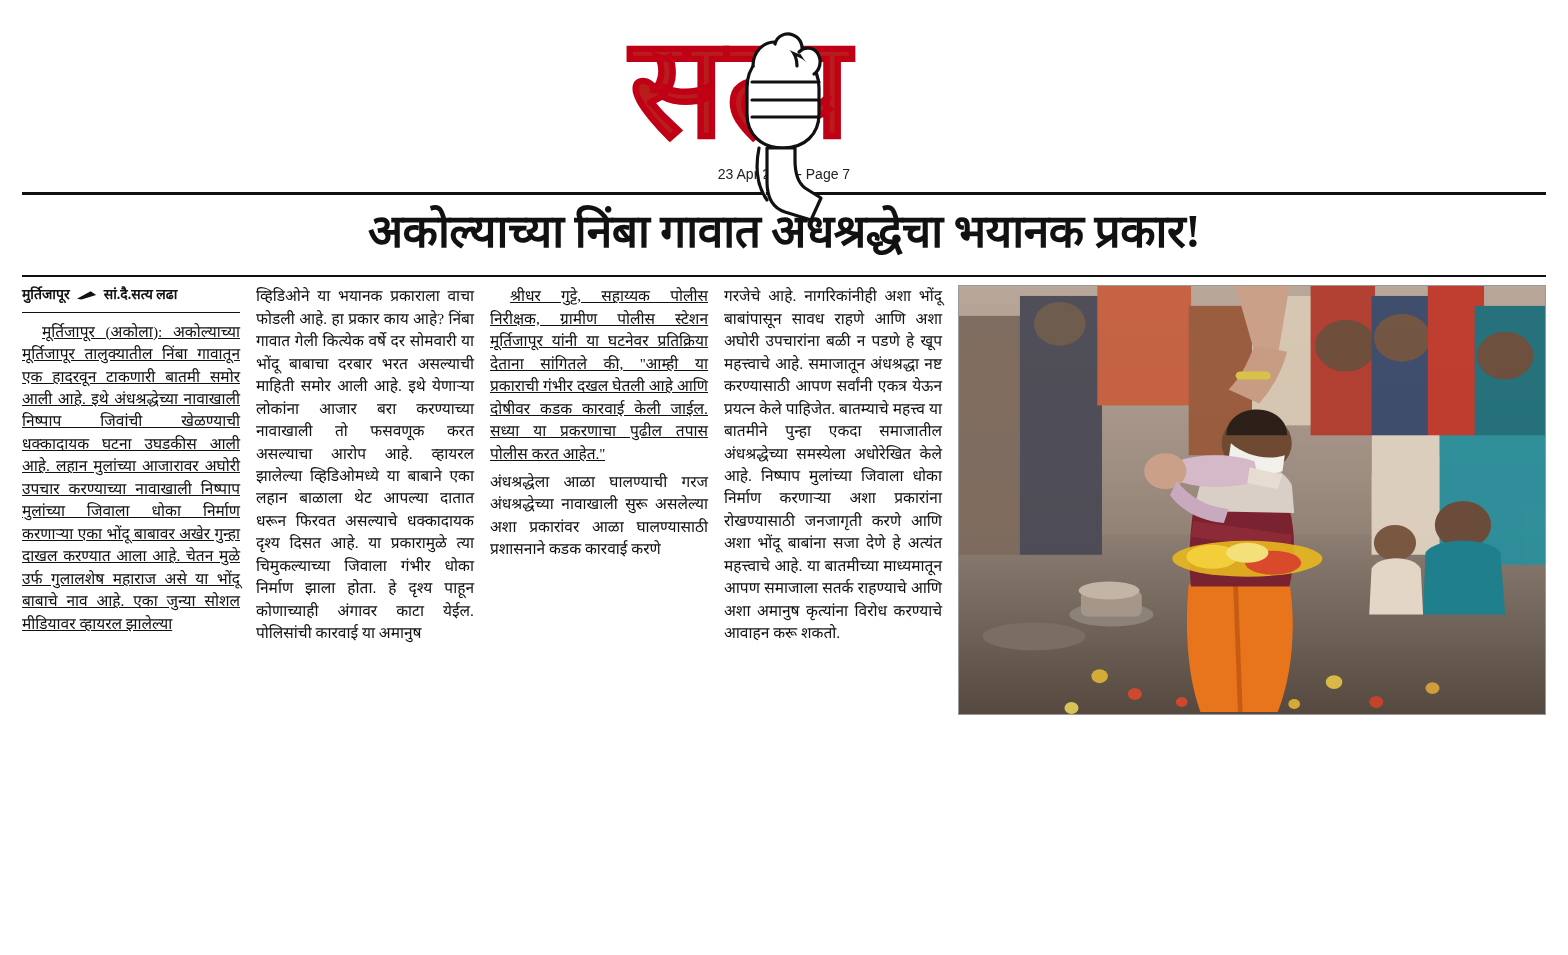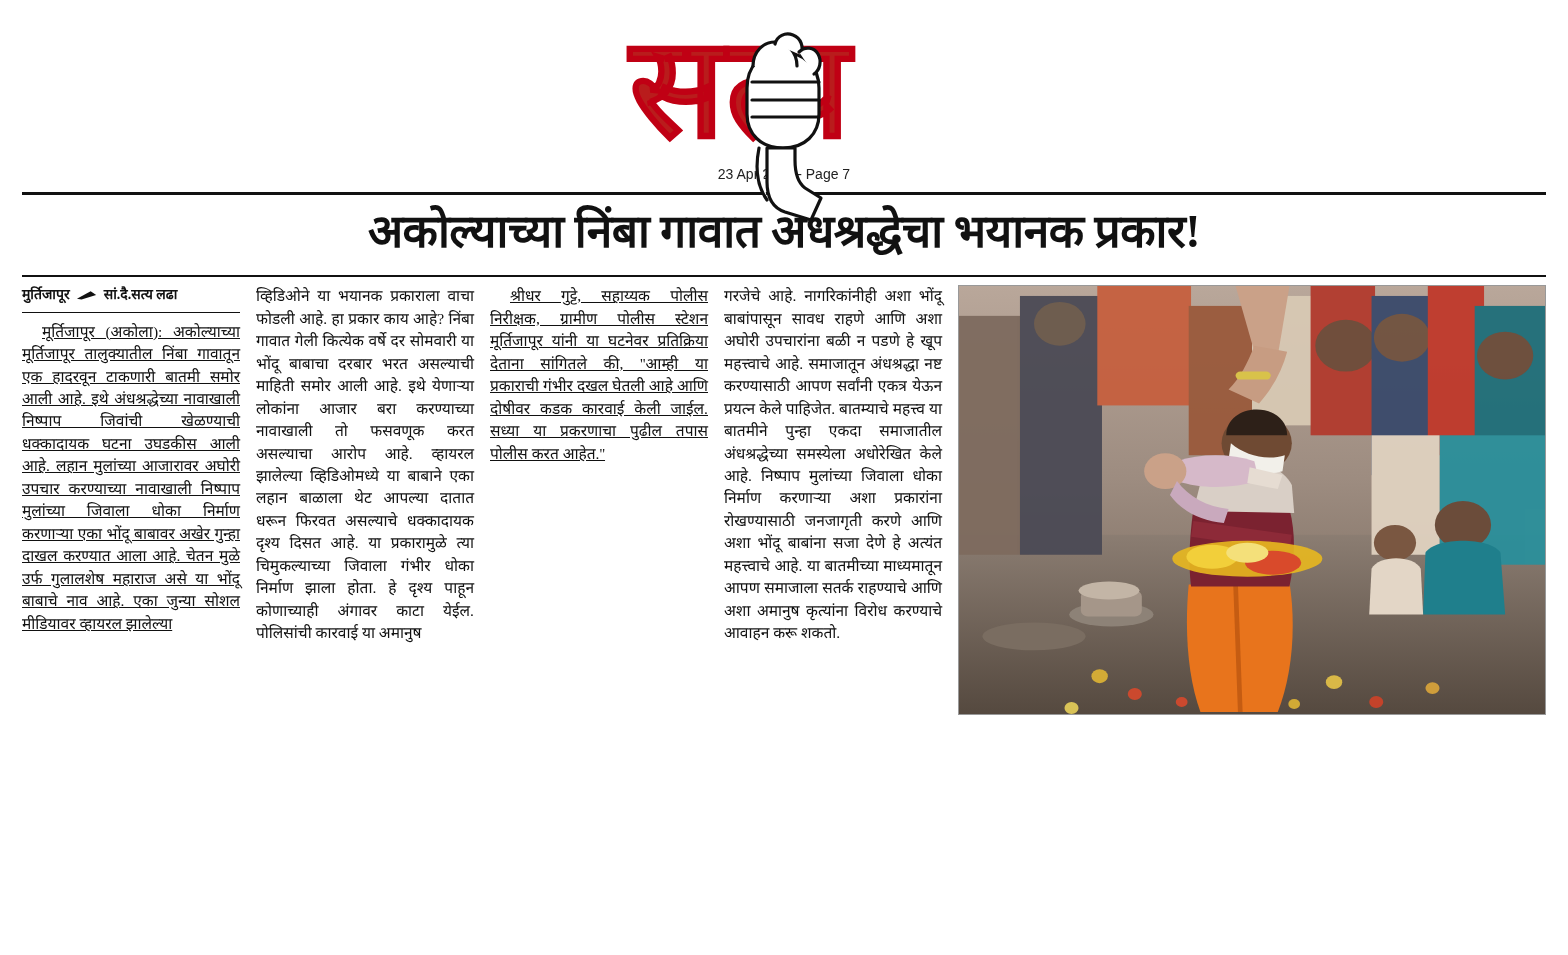--- a/index.html
+++ b/index.html
@@ -149,20 +149,21 @@
     </div>
     <p class="indent">मूर्तिजापूर (अकोला): अकोल्याच्या मूर्तिजापूर तालुक्यातील निंबा गावातून एक हादरवून टाकणारी बातमी समोर आली आहे. इथे अंधश्रद्धेच्या नावाखाली निष्पाप जिवांची खेळण्याची धक्कादायक घटना उघडकीस आली आहे. लहान मुलांच्या आजारावर अघोरी उपचार करण्याच्या नावाखाली निष्पाप मुलांच्या जिवाला धोका निर्माण करणाऱ्या एका भोंदू बाबावर अखेर गुन्हा दाखल करण्यात आला आहे. चेतन मुळे उर्फ गुलालशेष महाराज असे या भोंदू बाबाचे नाव आहे. एका जुन्या सोशल मीडियावर व्हायरल झालेल्या</p>
   </div>
 
   <div class="col">
     <p>व्हिडिओने या भयानक प्रकाराला वाचा फोडली आहे. हा प्रकार काय आहे? निंबा गावात गेली कित्येक वर्षे दर सोमवारी या भोंदू बाबाचा दरबार भरत असल्याची माहिती समोर आली आहे. इथे येणाऱ्या लोकांना आजार बरा करण्याच्या नावाखाली तो फसवणूक करत असल्याचा आरोप आहे. व्हायरल झालेल्या व्हिडिओमध्ये या बाबाने एका लहान बाळाला थेट आपल्या दातात धरून फिरवत असल्याचे धक्कादायक दृश्य दिसत आहे. या प्रकारामुळे त्या चिमुकल्याच्या जिवाला गंभीर धोका निर्माण झाला होता. हे दृश्य पाहून कोणाच्याही अंगावर काटा येईल. पोलिसांची कारवाई या अमानुष</p>
   </div>
 
   <div class="col">
     <p class="indent">श्रीधर गुट्टे, सहाय्यक पोलीस निरीक्षक, ग्रामीण पोलीस स्टेशन मूर्तिजापूर यांनी या घटनेवर प्रतिक्रिया देताना सांगितले की, ''आम्ही या प्रकाराची गंभीर दखल घेतली आहे आणि दोषीवर कडक कारवाई केली जाईल. सध्या या प्रकरणाचा पुढील तपास पोलीस करत आहेत.''</p>
+    <p>अंधश्रद्धेला आळा घालण्याची गरज अंधश्रद्धेच्या नावाखाली सुरू असलेल्या अशा प्रकारांवर आळा घालण्यासाठी प्रशासनाने कडक कारवाई करणे</p>
   </div>
 
   <div class="col">
     <p>गरजेचे आहे. नागरिकांनीही अशा भोंदू बाबांपासून सावध राहणे आणि अशा अघोरी उपचारांना बळी न पडणे हे खूप महत्त्वाचे आहे. समाजातून अंधश्रद्धा नष्ट करण्यासाठी आपण सर्वांनी एकत्र येऊन प्रयत्न केले पाहिजेत. बातम्याचे महत्त्व या बातमीने पुन्हा एकदा समाजातील अंधश्रद्धेच्या समस्येला अधोरेखित केले आहे. निष्पाप मुलांच्या जिवाला धोका निर्माण करणाऱ्या अशा प्रकारांना रोखण्यासाठी जनजागृती करणे आणि अशा भोंदू बाबांना सजा देणे हे अत्यंत महत्त्वाचे आहे. या बातमीच्या माध्यमातून आपण समाजाला सतर्क राहण्याचे आणि अशा अमानुष कृत्यांना विरोध करण्याचे आवाहन करू शकतो.</p>
   </div>
 
   <div class="photo">
     <svg viewBox="0 0 500 430" preserveAspectRatio="none" xmlns="http://www.w3.org/2000/svg">
       <defs>
         <linearGradient id="bg" x1="0" y1="0" x2="0" y2="1">

